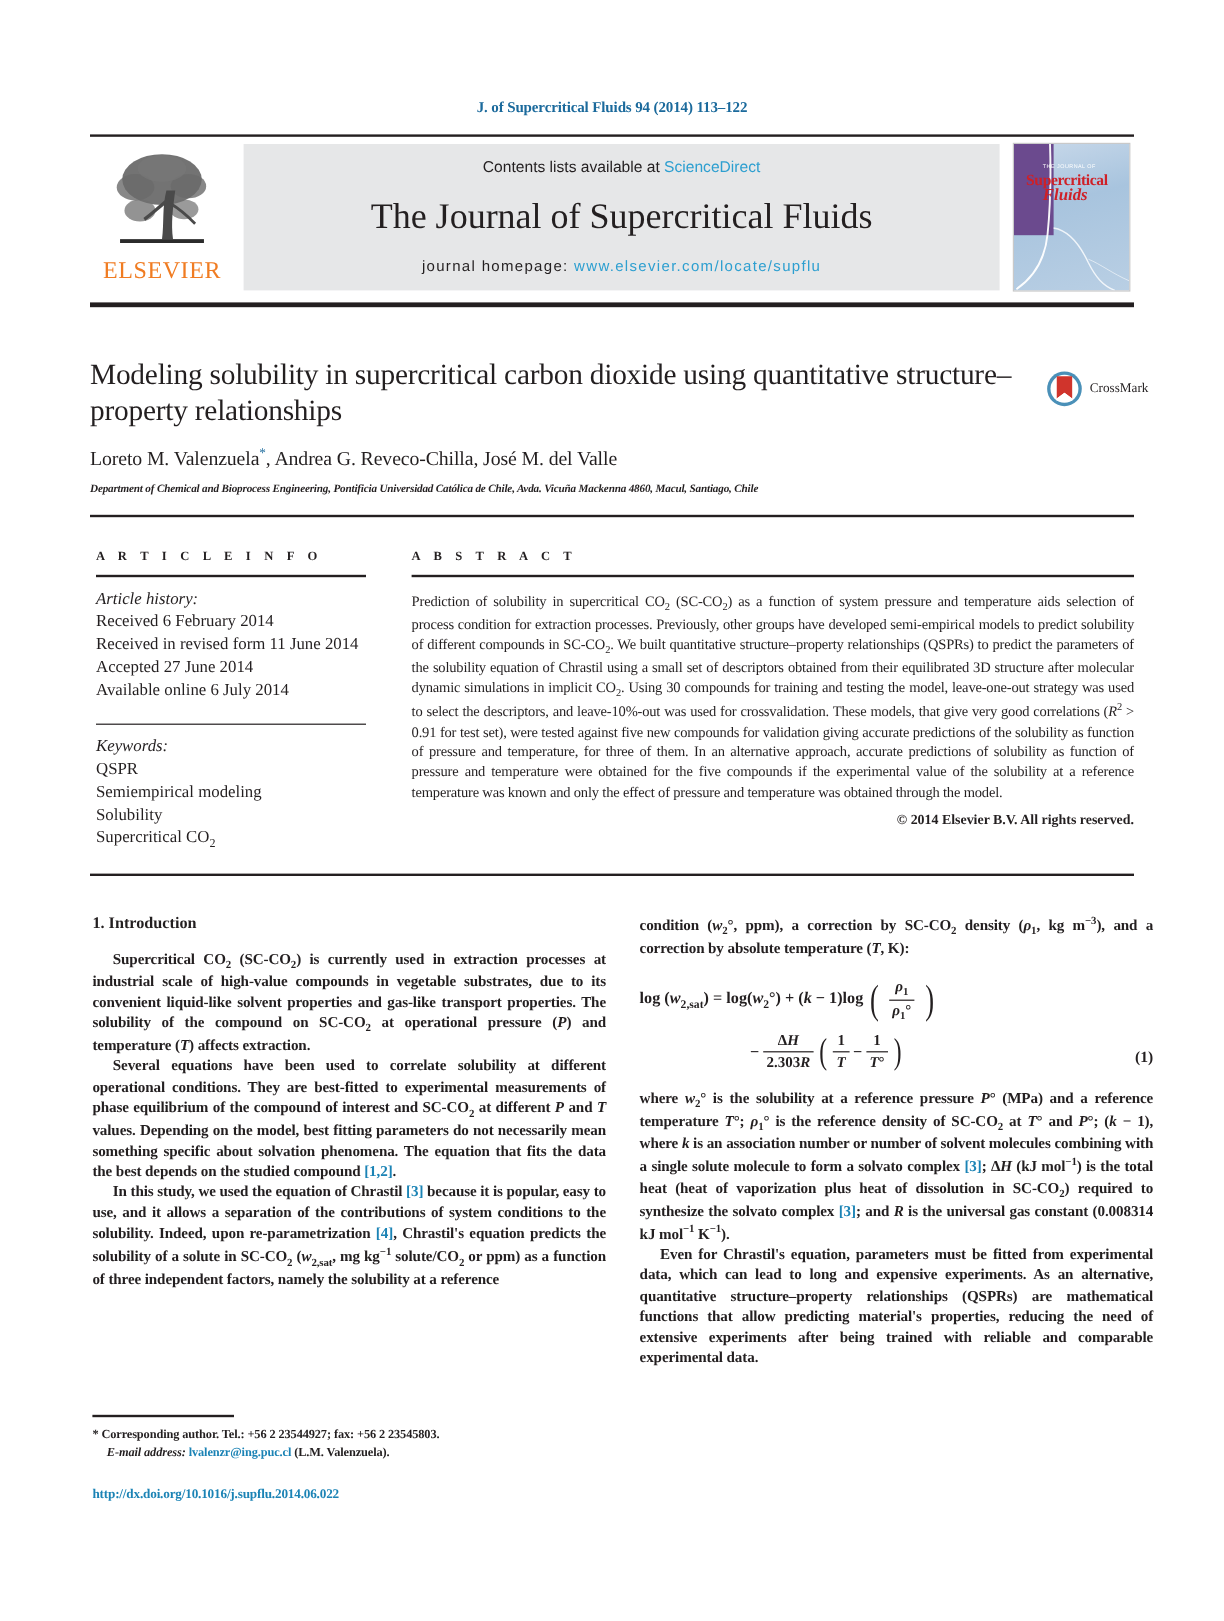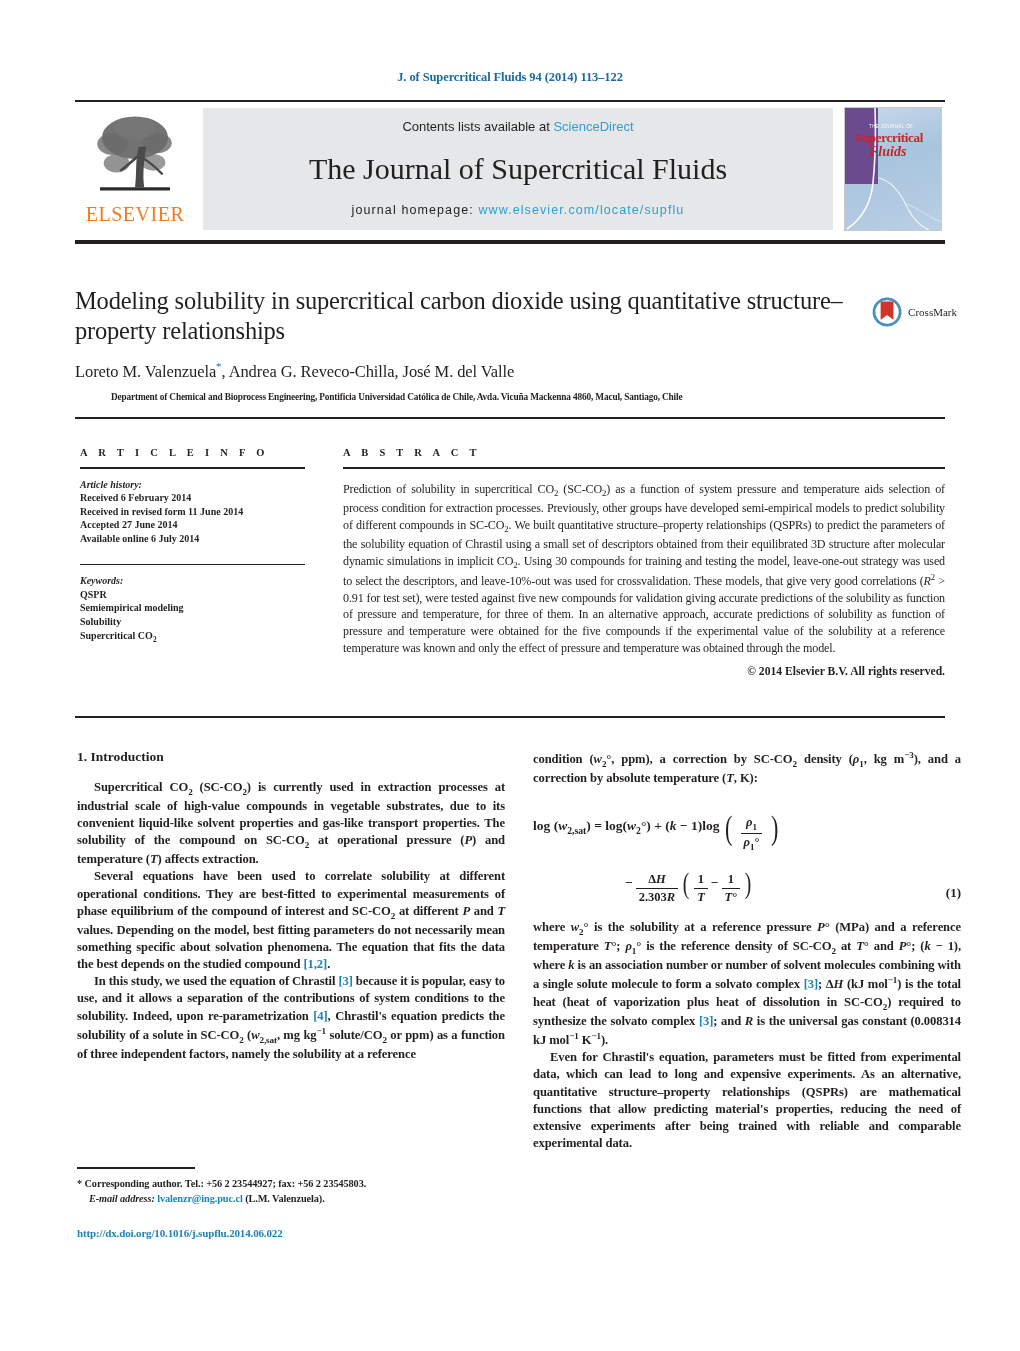--- a/index.html
+++ b/index.html
@@ -10,21 +10,21 @@
   body {
     width: 1020px;
     height: 1351px;
     font-family: "Liberation Serif", "DejaVu Serif", serif;
     color: #000;
     position: relative;
     overflow: hidden;
   }
   .page {
     position: absolute;
-    left: 0; top: 4px;
+    left: 0; top: 16px;
     width: 1020px;
     height: 1244px;
   }
 
   
   .running-head {
     position: absolute;
     left: 0; top: 66px;
     width: 1020px;
     text-align: center;
@@ -190,26 +190,26 @@
     color: #231f20;
     margin-top: 14px;
     letter-spacing: -0.1px;
   }
   .authors sup {
     color: #1b6a9c;
     font-size: 11px;
   }
   .affiliation {
     font-family: "Liberation Serif", serif;
+    font-style: italic;
     font-weight: bold;
     font-size: 9.3px;
     color: #231f20;
     margin-top: 10px;
     letter-spacing: -0.15px;
-    margin-left: 36px;
   }
   .crossmark {
     position: absolute;
     left: 871px; top: 287px;
     width: 86px;
     height: 42px;
     display: flex;
     align-items: center;
     gap: 5px;
   }
@@ -246,24 +246,24 @@
     color: #231f20;
   }
   .thin-rule {
     height: 1.6px;
     background: #231f20;
     margin-top: 9px;
   }
   .info-group {
     margin-top: 9px;
     font-family: "Liberation Serif", serif;
-    font-size: 10px;
+    font-size: 14px;
     line-height: 1.36;
     color: #231f20;
-    font-weight: bold;
+    font-weight: normal;
   }
   .info-group .lbl {
     font-style: italic;
     display: block;
   }
   .info-group div.itm { display: block; }
   .abstract-body {
     margin-top: 12px;
     font-family: "Liberation Serif", serif;
     font-size: 12.1px;
@@ -347,21 +347,21 @@
     font-size: 13px;
   }
   .frac {
     display: inline-flex;
     flex-direction: column;
     align-items: center;
     vertical-align: middle;
     margin: 0 3px;
     font-size: 12.5px;
   }
-  .frac .num { padding: 0 3px 1px 3px; margin-top: 12px; }
+  .frac .num { padding: 0 3px 1px 3px; }
   .frac .den { padding: 1px 3px 0 3px; border-top: 1.4px solid #231f20; }
   .paren {
     font-size: 30px;
     font-weight: normal;
     line-height: 0.8;
     display: inline-block;
     vertical-align: middle;
     transform: scaleX(0.65);
   }
   .paren-lg {

